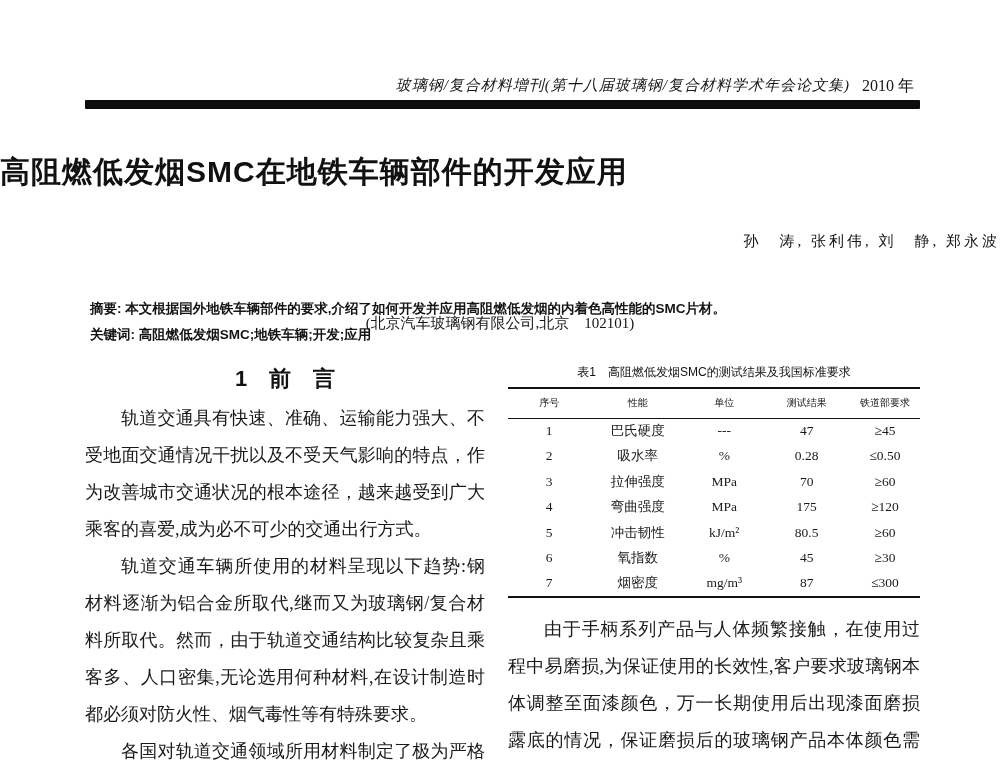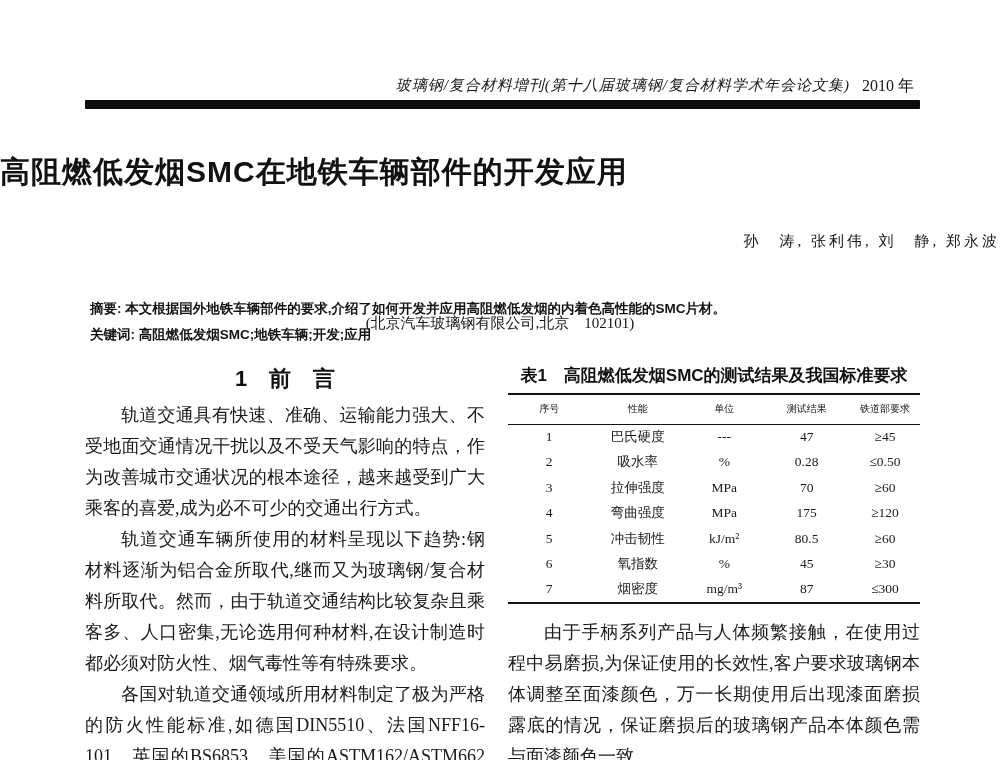--- a/index.html
+++ b/index.html
@@ -57,28 +57,28 @@
   }
   .col-right {
     position: absolute; top: 360px; left: 508px; width: 412px; height: 400px;
     overflow: hidden;
   }
   .sec-heading {
     font-family: "Liberation Sans", "DejaVu Sans", sans-serif;
     font-weight: 700; font-size: 22px; color: #111; margin: 2px 0 6px 0; text-align: center;
   }
   .body-para {
-    font-size: 18px; line-height: 31px; text-align: justify;
+    font-size: 18px; line-height: 37px; text-align: justify;
     text-indent: 2em; color: #1a1a1a;
   }
 
   
   .table-caption {
     text-align: center; font-family: "Liberation Sans", "DejaVu Sans", sans-serif;
-    font-weight: 700; font-size: 17px; color: #111; margin: 4px 0 6px 0;
+    font-weight: 400; font-size: 12px; color: #111; margin: 4px 0 6px 0;
   }
   table.data-table {
     width: 100%; border-collapse: collapse;
     border-top: 2.5px solid #111; border-bottom: 2.5px solid #111;
     font-size: 13.5px; color: #1a1a1a;
   }
   table.data-table th {
     font-weight: 400; font-size: 10px; height: 30px;
     border-bottom: 1.5px solid #111; text-align: center; color: #141414;
   }

